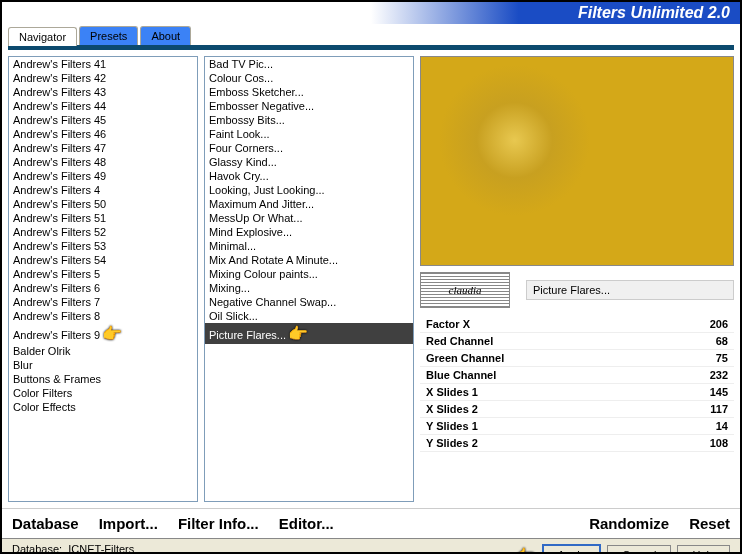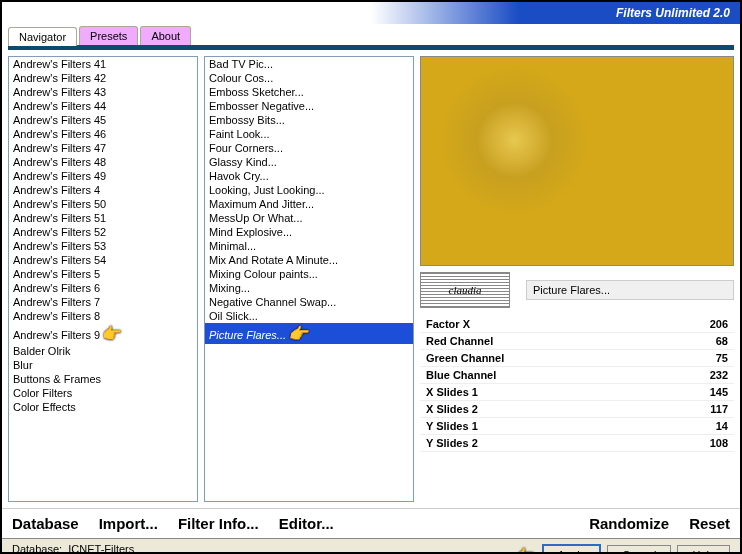--- a/index.html
+++ b/index.html
@@ -1,28 +1,28 @@
 <!DOCTYPE html>
 <html><head>
 <meta charset="utf-8">
 <style>
 * { margin: 0; padding: 0; box-sizing: border-box; }
 body { font-family: Tahoma, Arial, sans-serif; font-size: 11px; background: #fff; width: 742px; height: 554px; overflow: hidden; border: 2px solid #000; }
 .header { background: linear-gradient(to right, #fff 0%, #fff 50%, #1a4cc4 70%, #1a4cc4 100%); height: 22px; display: flex; justify-content: flex-end; align-items: center; padding-right: 10px; }
-.header-title { color: #fff; font-weight: bold; font-style: italic; font-size: 12px; font-family: Arial, sans-serif; }
+.header-title { color: #fff; font-weight: bold; font-style: italic; font-size: 16px; font-family: Arial, sans-serif; }
 .tabs { display: flex; border-bottom: 5px solid #0c4a6e; margin: 2px 6px 0 6px; }
-.tab { padding: 3px 10px; border: 1px solid #aca899; border-bottom: none; background: #f0abfc; cursor: pointer; margin-right: 2px; border-radius: 3px 3px 0 0; font-size: 11px; }
+.tab { padding: 3px 10px; border: 1px solid #aca899; border-bottom: none; background: #3b82f6; cursor: pointer; margin-right: 2px; border-radius: 3px 3px 0 0; font-size: 11px; }
 .tab.active { background: #fff; position: relative; top: 1px; }
 .main { display: flex; padding: 6px; gap: 6px; height: 458px; }
 .col { border: 1px solid #7f9db9; background: #fff; overflow-y: scroll; position: relative; }
 .col1 { width: 190px; }
 .col2 { width: 210px; }
 .col3 { flex: 1; border: none; overflow: hidden; display: flex; flex-direction: column; }
 .list-item { padding: 1px 4px; cursor: pointer; white-space: nowrap; }
-.list-item.selected { background: #1d4ed8; color: #fff; font-style: italic; }
+.list-item.selected { background: #404040; color: #fff; }
 .hand-cursor { display: inline-block; font-size: 16px; margin-left: 2px; filter: drop-shadow(0 0 1px #000); }
 .preview { width: 100%; height: 210px; background: radial-gradient(circle at 30% 40%, #e8c850 0%, #c8a020 15%, #d4a818 30%), radial-gradient(circle at 70% 60%, #d8b030 0%, #b88810 20%, #c09820 35%), linear-gradient(135deg, #d4a818 0%, #c89810 25%, #e0c040 50%, #b08810 75%, #d0a820 100%); border: 1px solid #888; margin-bottom: 6px; }
 .logo-row { display: flex; align-items: center; gap: 16px; margin-bottom: 8px; }
 .logo-box { width: 90px; height: 36px; background: repeating-linear-gradient(0deg, #888 0px, #888 1px, #fff 1px, #fff 3px); border: 1px solid #888; display: flex; align-items: center; justify-content: center; font-style: italic; font-size: 11px; font-family: cursive; }
 .filter-name-row { flex: 1; background: #f0f0f0; border: 1px solid #ccc; padding: 3px 6px; }
 .params { flex: 1; overflow-y: auto; }
 .param-row { display: flex; justify-content: space-between; padding: 2px 6px; border-bottom: 1px solid #eee; font-weight: bold; }
 .param-label { flex: 1; }
 .param-val { text-align: right; }
 .bottom-bar { display: flex; padding: 6px 10px; gap: 20px; border-top: 1px solid #ccc; font-weight: bold; font-size: 15px; }

